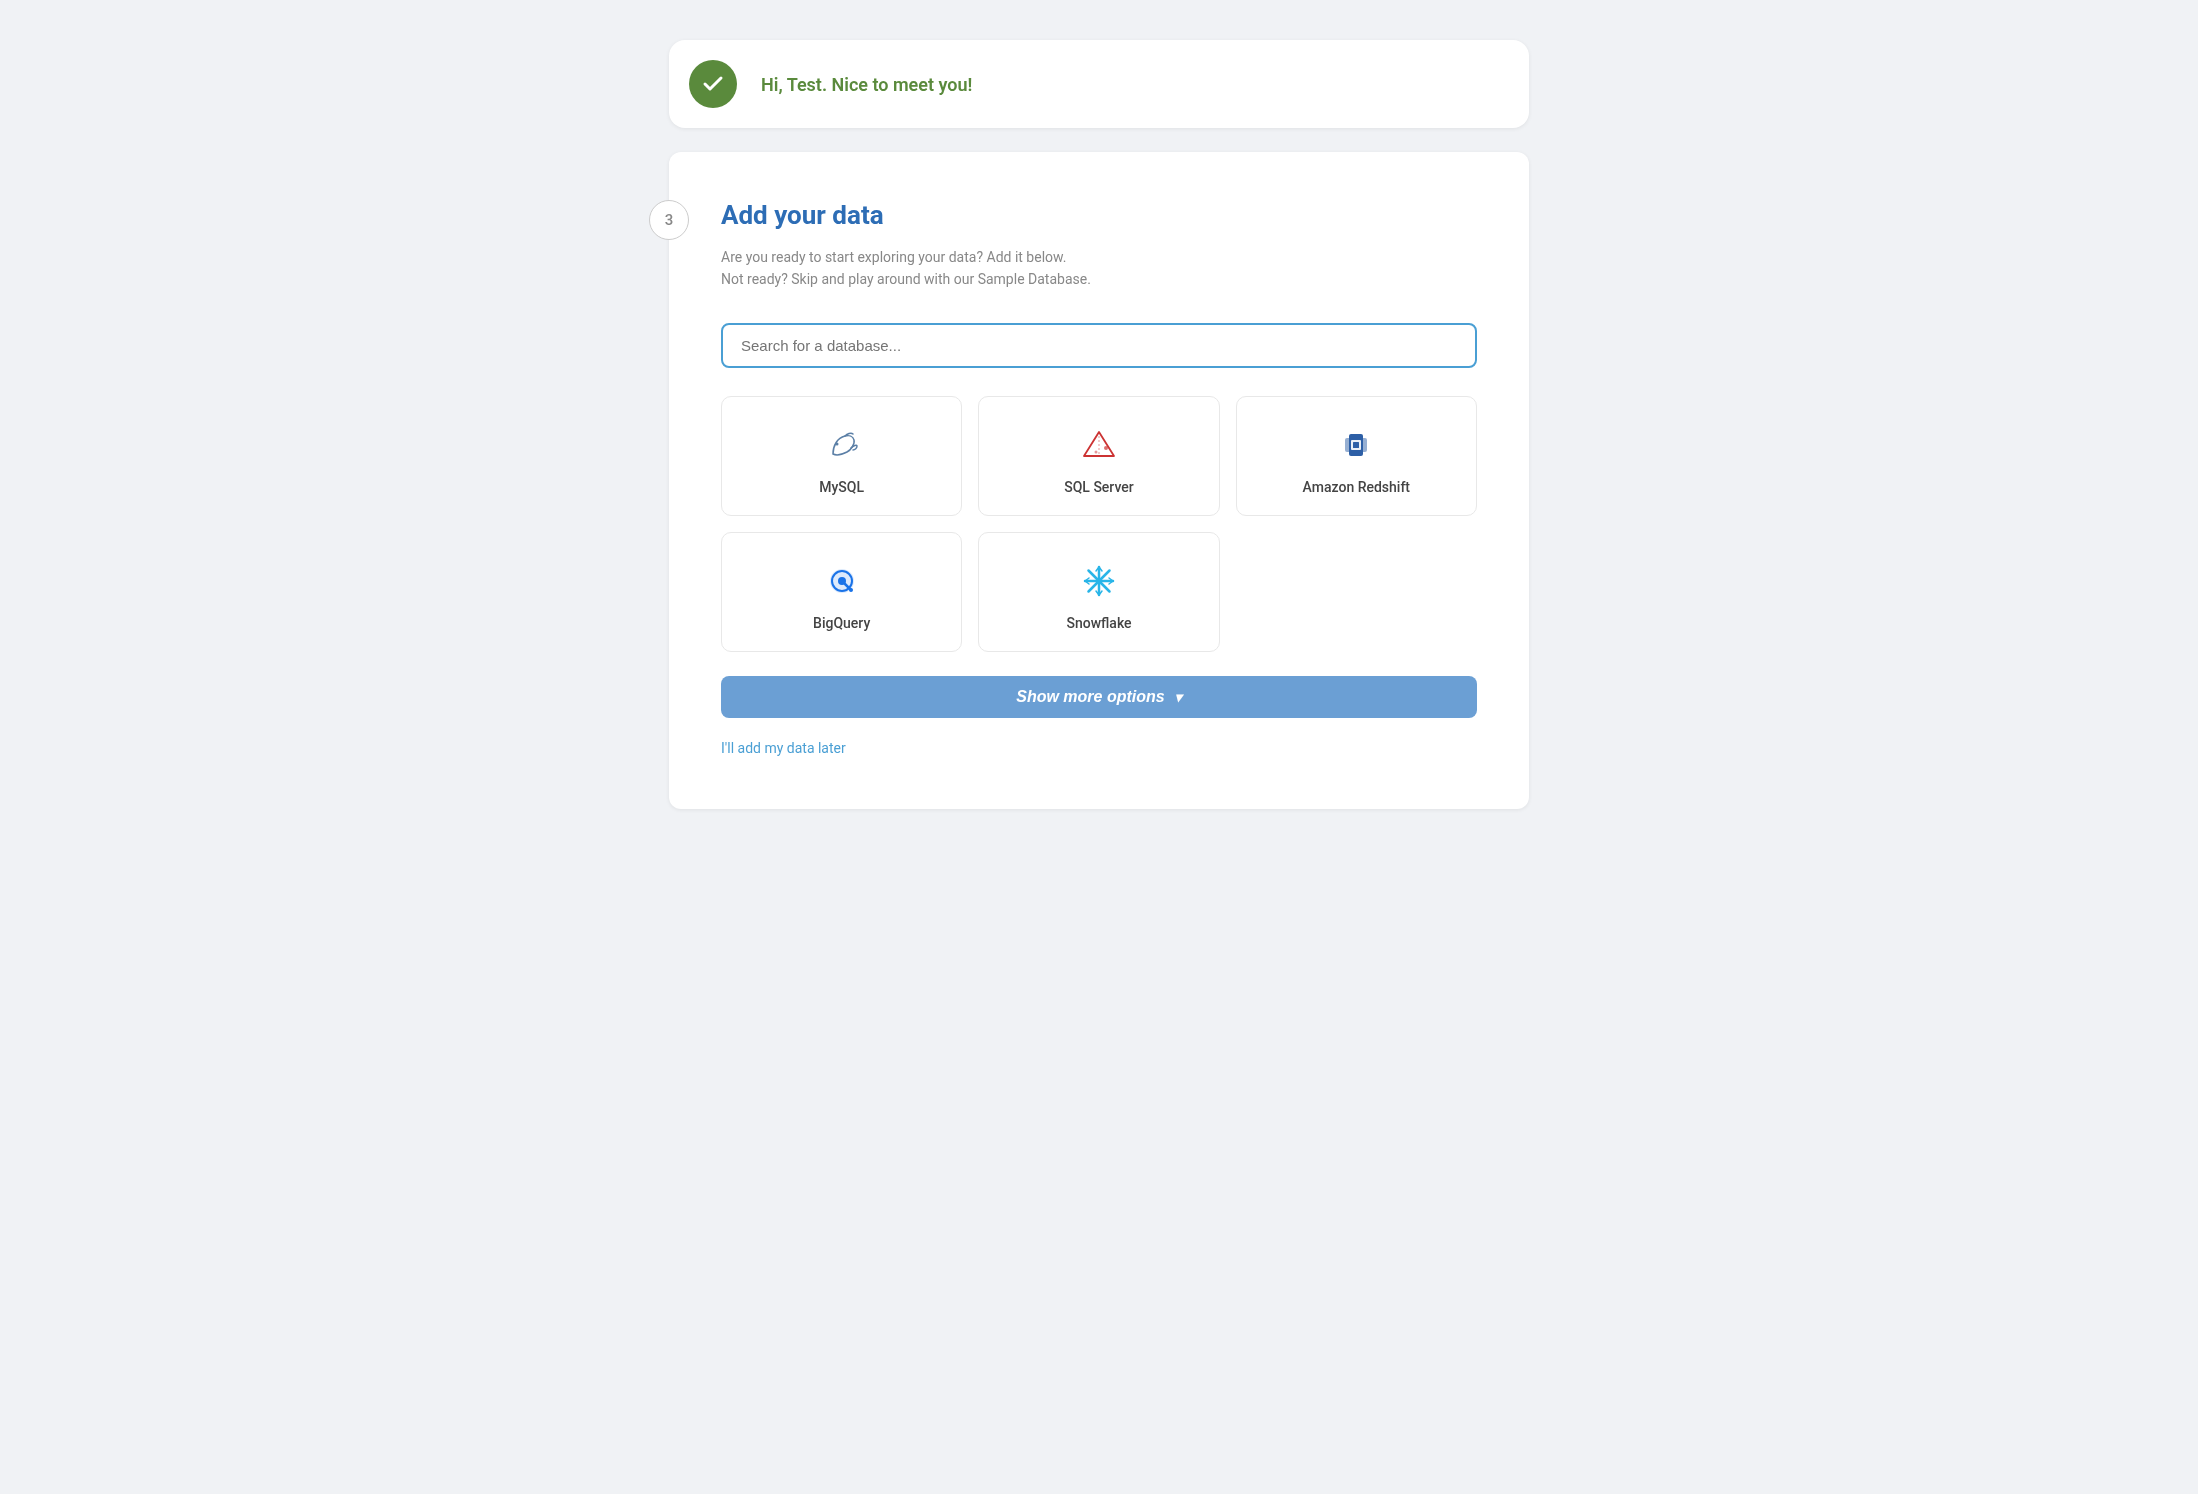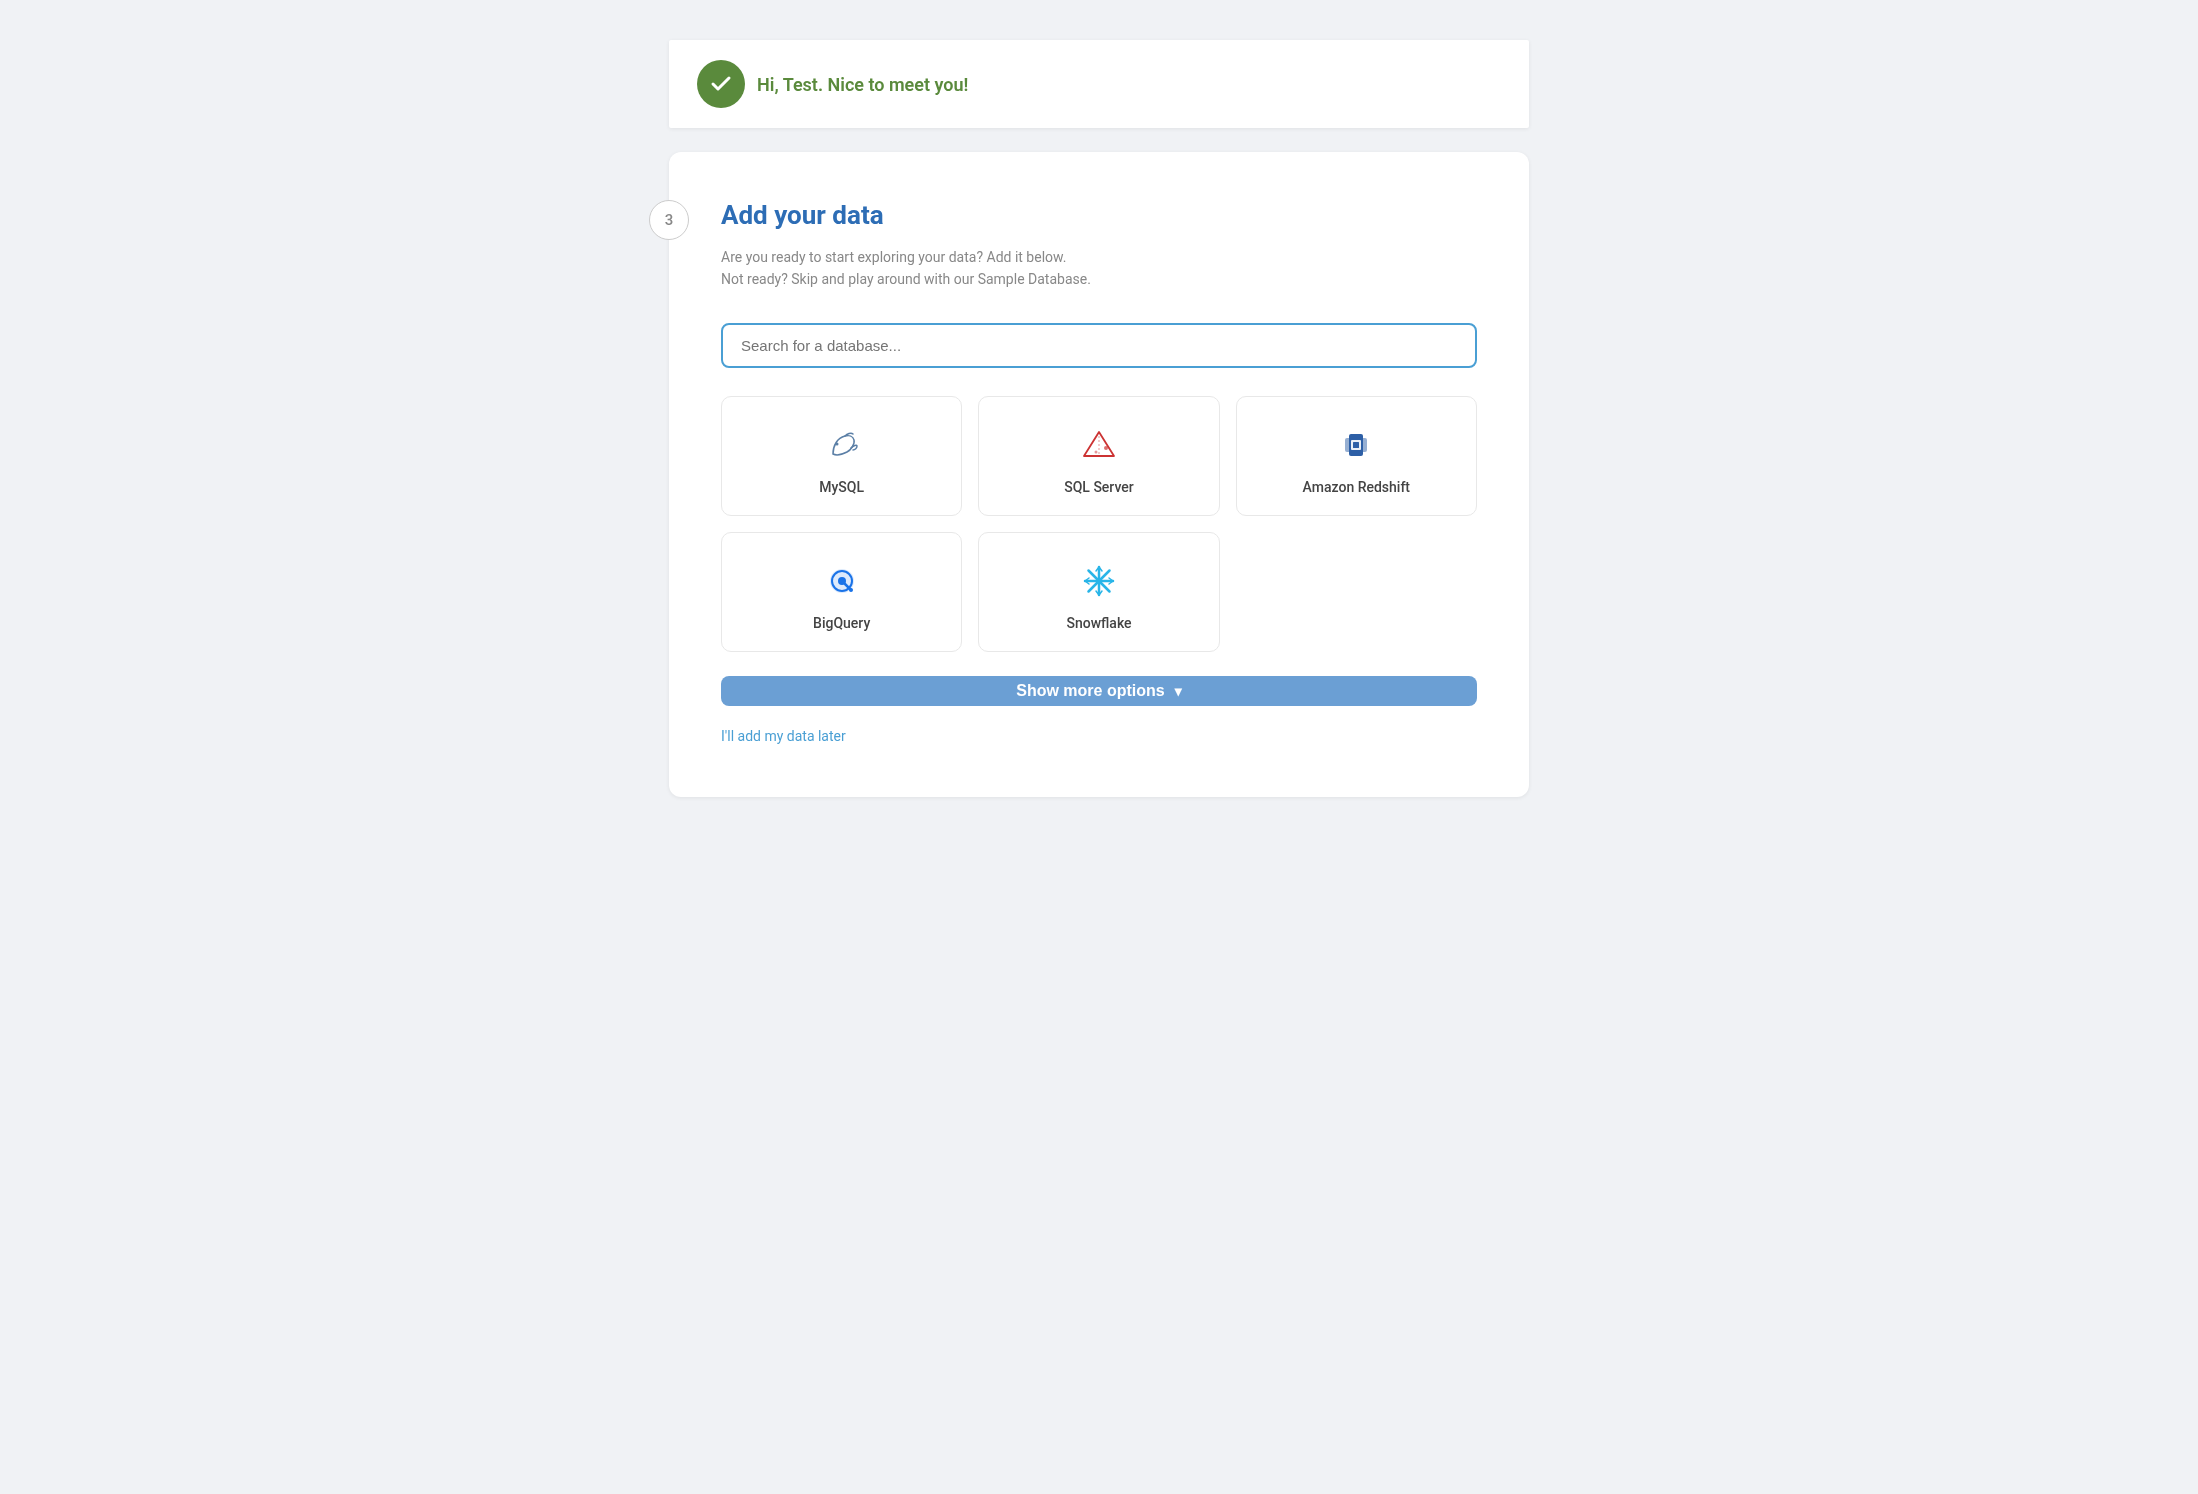--- a/index.html
+++ b/index.html
@@ -22,25 +22,25 @@
       width: 100%;
       max-width: 860px;
       display: flex;
       flex-direction: column;
       gap: 24px;
     }
 
     
     .success-card {
       background: #fff;
-      border-radius: 2px;
-      padding: 20px 28px;
-      display: flex;
-      align-items: center;
-      gap: 12px;
+      border-radius: 16px;
+      padding: 20px 20px;
+      display: flex;
+      align-items: center;
+      gap: 24px;
       box-shadow: 0 1px 4px rgba(0,0,0,0.07);
     }
 
     .check-circle {
       width: 48px;
       height: 48px;
       border-radius: 50%;
       background-color: #5a8a3c;
       display: flex;
       align-items: center;
@@ -147,34 +147,35 @@
 
     .db-name {
       font-size: 14px;
       color: #444;
       font-weight: 500;
     }
 
     
     .show-more-btn {
       width: 100%;
-      padding: 6px;
+      padding: 12px;
       background: #6b9fd4;
       border: none;
       border-radius: 8px;
       color: #fff;
       font-size: 16px;
       font-weight: 600;
       cursor: pointer;
       display: flex;
       align-items: center;
       justify-content: center;
       gap: 10px;
       margin-bottom: 20px;
       transition: background 0.2s;
+      font-style: italic;
     }
 
     .chevron-down {
       font-size: 14px;
     }
 
     
     .skip-link {
       color: #4a9fd4;
       font-size: 14px;

